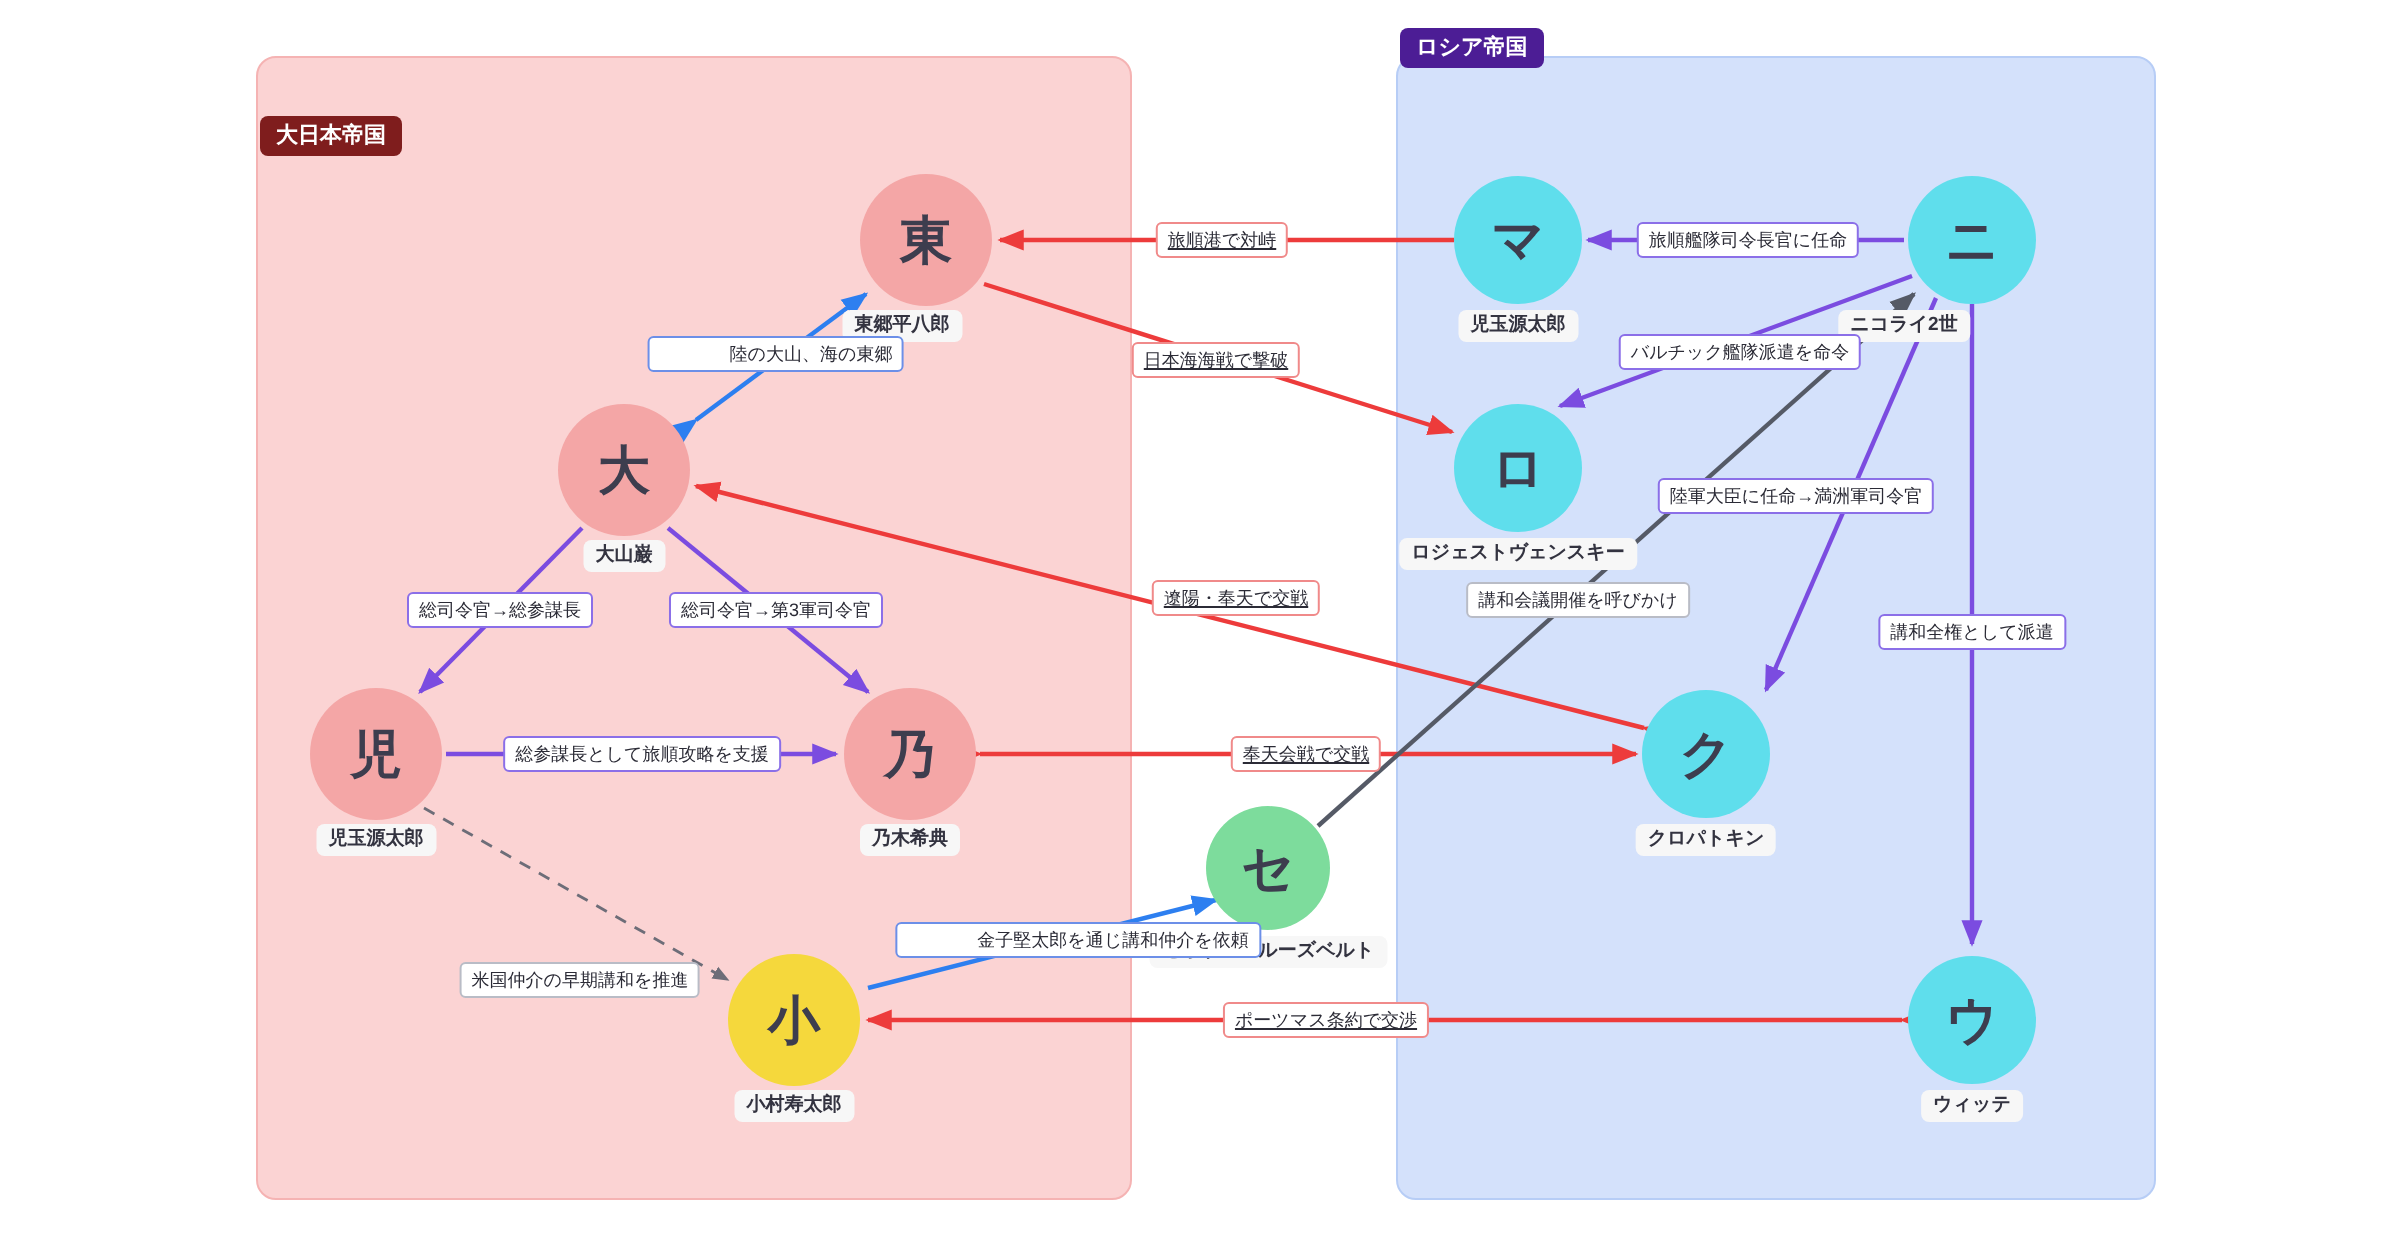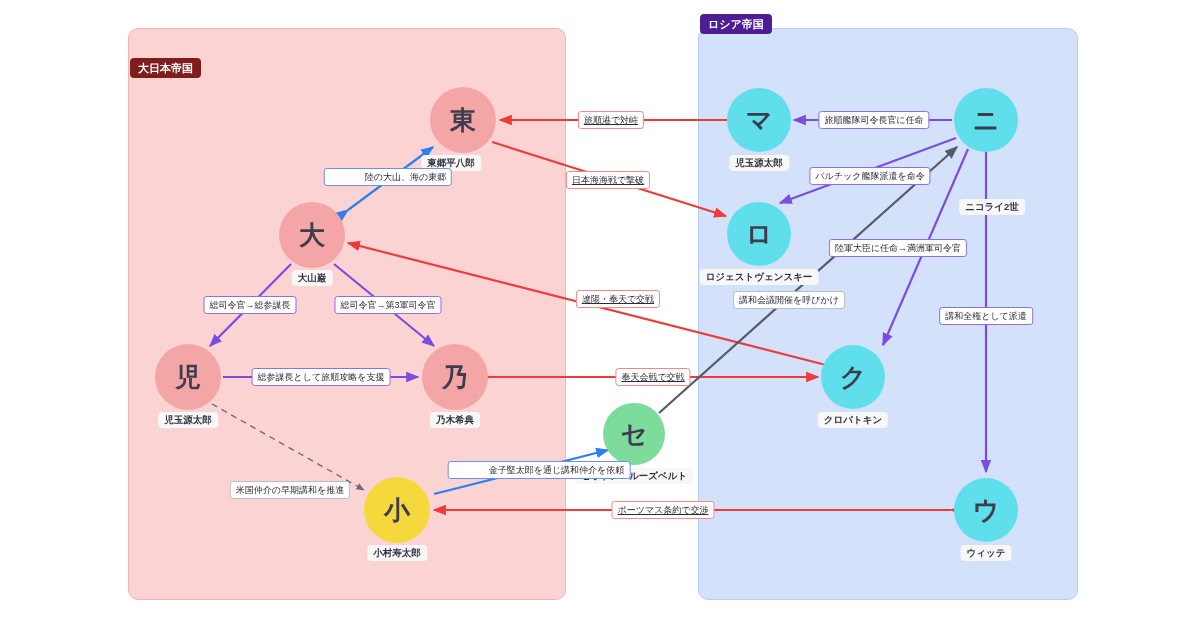--- a/index.html
+++ b/index.html
@@ -148,21 +148,21 @@
         <span>セ</span>
       </div>
       <div class="node-name" style="left: 634px; top: 468px;">セオドア・ルーズベルト</div>
       <div class="node" style="left: 727px; top: 88px; width: 64px; height: 64px; background: rgb(95, 222, 236);">
         <span>マ</span>
       </div>
       <div class="node-name" style="left: 759px; top: 155px;">児玉源太郎</div>
       <div class="node" style="left: 954px; top: 88px; width: 64px; height: 64px; background: rgb(95, 222, 236);">
         <span>ニ</span>
       </div>
-      <div class="node-name" style="left: 992px; top: 155px; margin-top: 44px;">ニコライ2世</div>
+      <div class="node-name" style="left: 952px; top: 155px;">ニコライ2世</div>
       <div class="node" style="left: 727px; top: 202px; width: 64px; height: 64px; background: rgb(95, 222, 236);">
         <span>ロ</span>
       </div>
       <div class="node-name" style="left: 759px; top: 269px;">ロジェストヴェンスキー</div>
       <div class="node" style="left: 821px; top: 345px; width: 64px; height: 64px; background: rgb(95, 222, 236);">
         <span>ク</span>
       </div>
       <div class="node-name" style="left: 853px; top: 412px;">クロパトキン</div>
       <div class="node" style="left: 954px; top: 478px; width: 64px; height: 64px; background: rgb(95, 222, 236);">
         <span>ウ</span>

